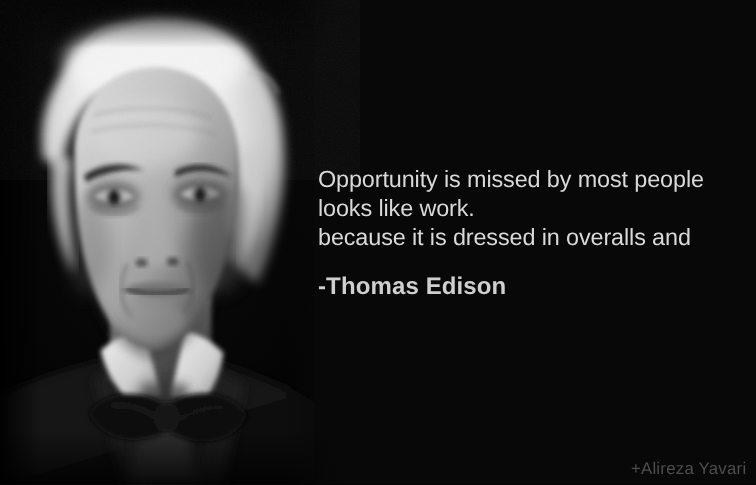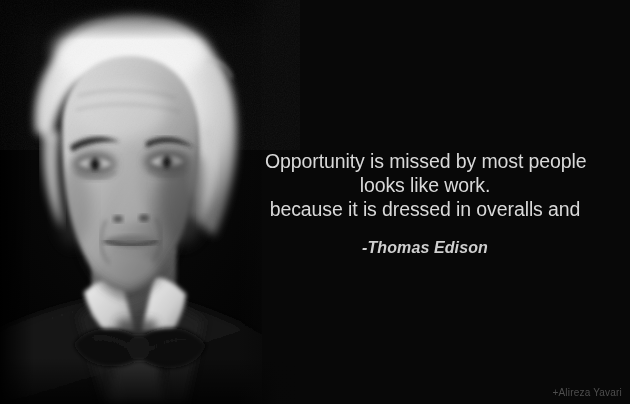--- a/index.html
+++ b/index.html
@@ -47,49 +47,47 @@
       linear-gradient(to right, rgba(0,0,0,.92) 0px, rgba(0,0,0,0) 34px),
       linear-gradient(to left,  #080808 0px, rgba(8,8,8,.96) 22px, rgba(8,8,8,0) 62px),
       linear-gradient(to bottom, rgba(0,0,0,.85) 0px, rgba(0,0,0,0) 40px),
       linear-gradient(to top,    rgba(0,0,0,.80) 0px, rgba(0,0,0,0) 46px);
   }
 
   
   #quote-block {
     position: absolute;
     left: 265px;
-    top: 149px;
+    top: 138px;
     width: 320px;
     z-index: 5;
-    text-align: center;
   }
   .quote-line {
     color: #d9d9d9;
     font-size: 19.5px;
     line-height: 24px;
     letter-spacing: -.1px;
     white-space: nowrap;
   }
   #attribution {
     margin-top: 18px;
     color: #cfcfcf;
-    font-size: 16px;
-    font-style: italic;
+    font-size: 20px;
     font-weight: bold;
     letter-spacing: .1px;
   }
 
   
   #watermark {
     position: absolute;
     right: 8px;
     bottom: 6px;
     z-index: 7;
     color: #4e4e4e;
-    font-size: 10px;
+    font-size: 14px;
     letter-spacing: .2px;
     white-space: nowrap;
   }
 </style>
 </head>
 <body>
 
 <div id="stage">
 
   <div id="portrait">

